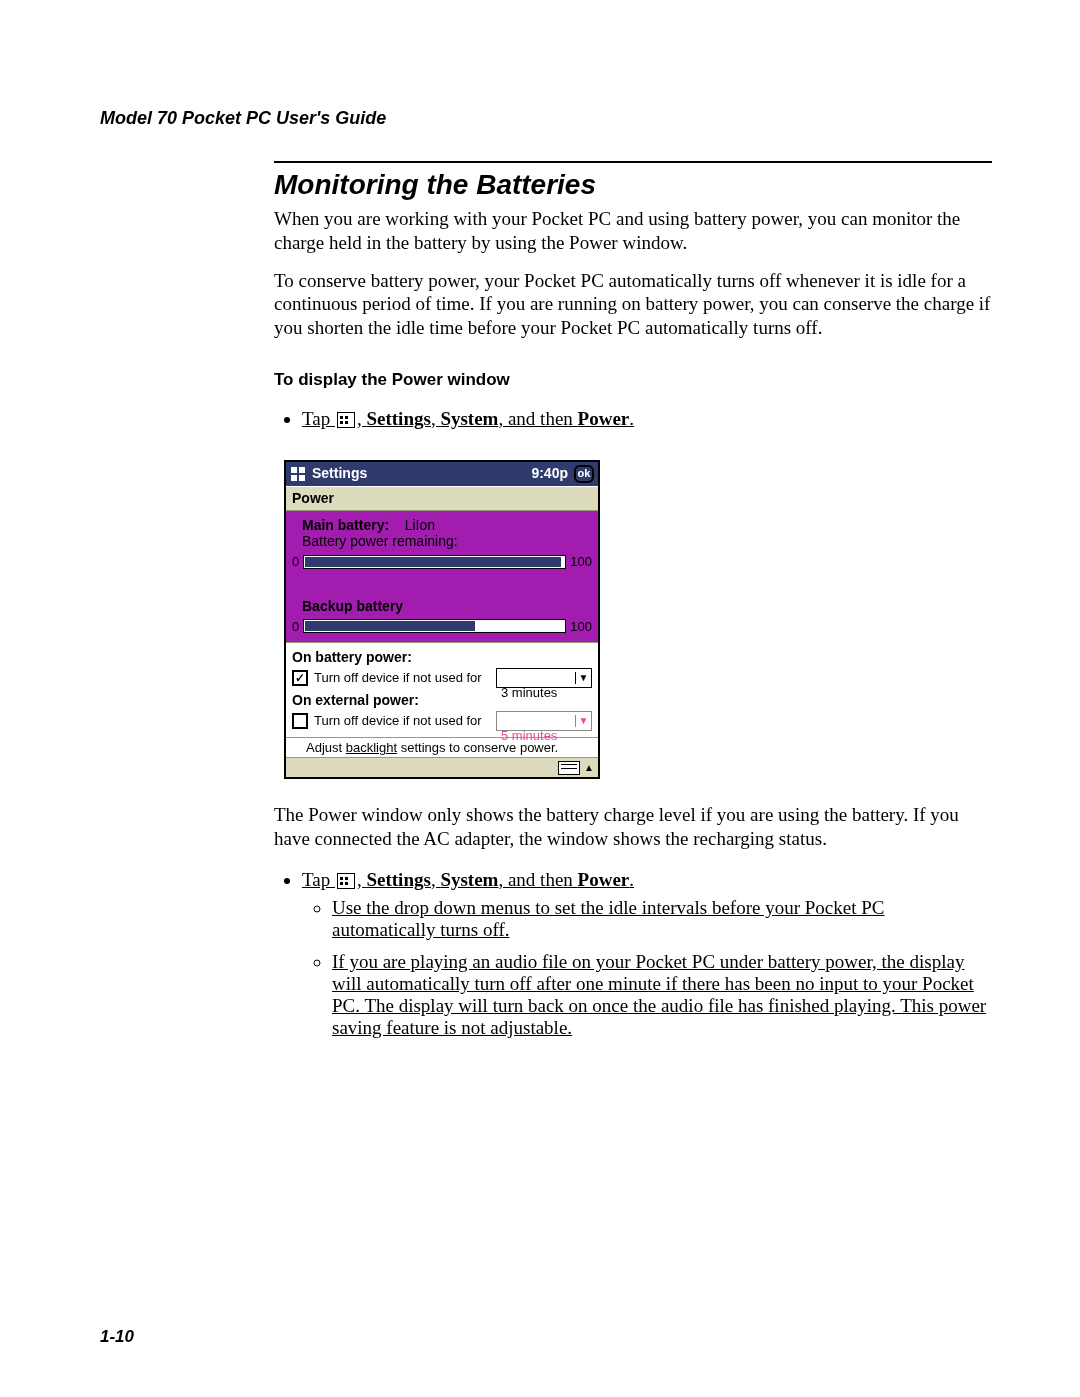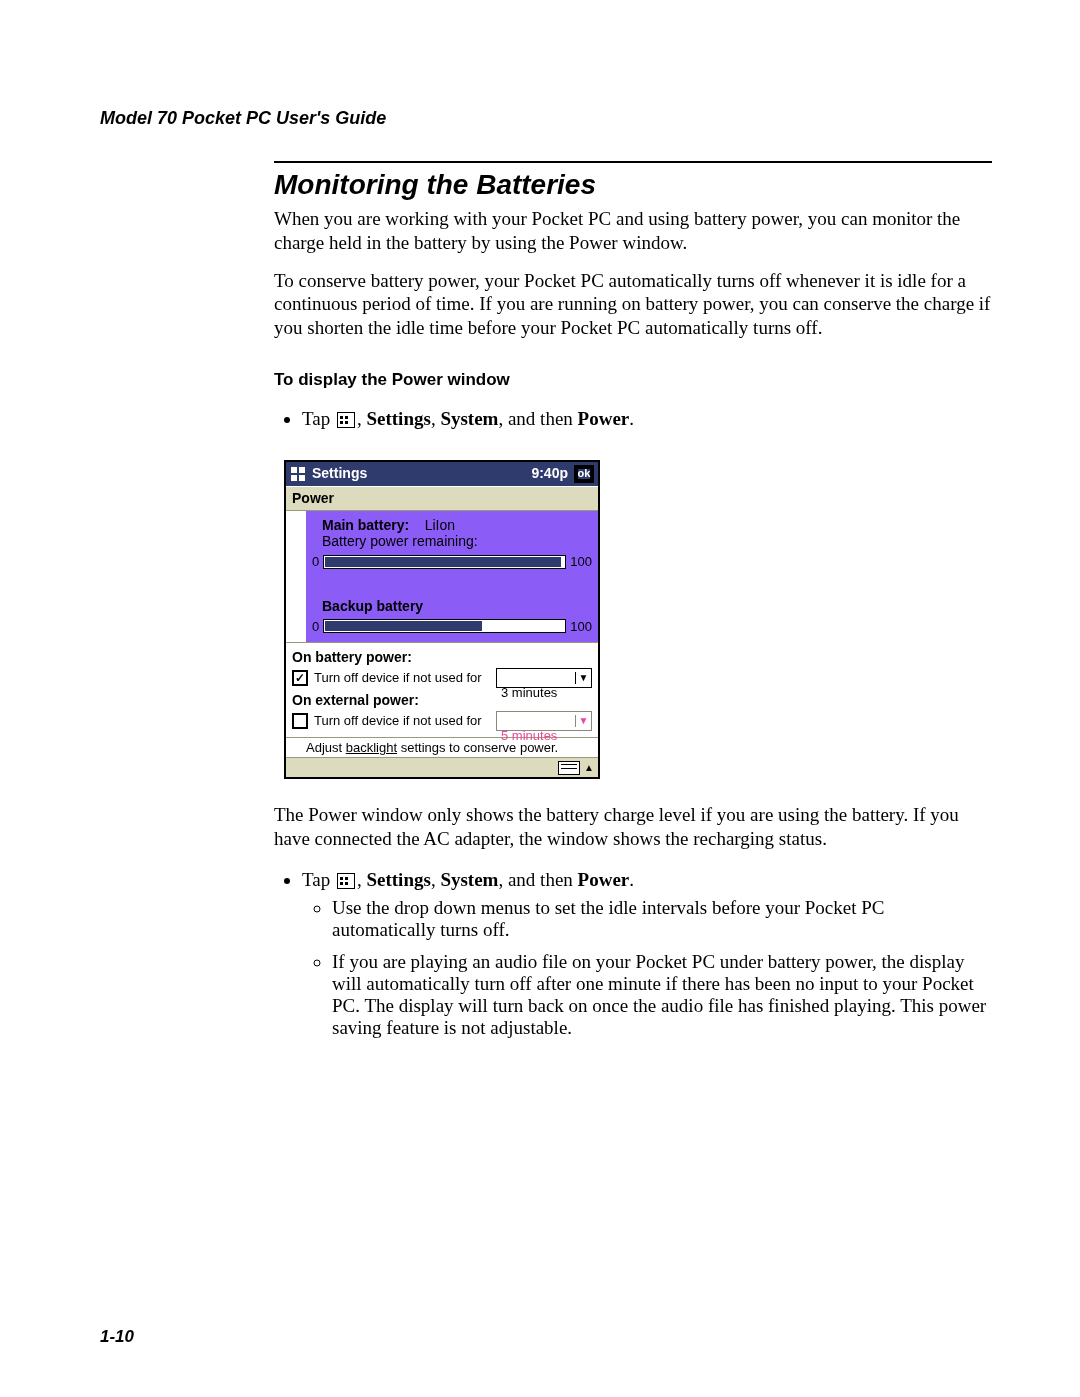--- a/index.html
+++ b/index.html
@@ -40,21 +40,21 @@
     font-size: 19px;
     line-height: 1.25;
     margin: 6px 0 14px 0;
   }
   h3.subhead {
     font-family: Arial, Helvetica, sans-serif;
     font-weight: bold;
     font-size: 17px;
     margin: 30px 0 8px 0;
   }
-  ul.bullets { margin: 18px 0 0 0; padding-left: 28px; }
+  ul.bullets { margin: 18px 0 0 0; padding-left: 28px; text-decoration: underline; }
   ul.bullets > li { font-size: 19px; margin: 4px 0 10px 0; }
   ul.bullets ul { margin: 6px 0 0 0; padding-left: 30px; }
   ul.bullets ul > li { margin: 4px 0 10px 0; }
   .start-icon {
     display: inline-block;
     width: 18px; height: 16px;
     border: 1px solid #000;
     vertical-align: -3px;
     position: relative;
     background:
@@ -91,31 +91,31 @@
     display: inline-block;
     background:
       linear-gradient(#fff,#fff) 1px 1px/6px 6px no-repeat,
       linear-gradient(#fff,#fff) 9px 1px/6px 6px no-repeat,
       linear-gradient(#fff,#fff) 1px 9px/6px 6px no-repeat,
       linear-gradient(#fff,#fff) 9px 9px/6px 6px no-repeat;
   }
   .pp-ok {
     display: inline-flex; align-items:center; justify-content:center;
     width: 20px; height: 18px;
-    border: 4px solid #000000; border-radius: 0;
+    border: 2px solid #000000; border-radius: 6px;
     font-size: 11px; font-weight: bold;
   }
   .pp-subbar {
     background: #dcdbbd;
     border-top: 1px solid #fff;
     border-bottom: 1px solid #9a9a7a;
     padding: 3px 6px;
     font-weight: bold;
   }
-  .pp-body { background: #8b5cf6; padding: 6px 6px 2px 6px; margin-left: 20px; }
+  .pp-body { background: #a21caf; padding: 6px 6px 2px 6px; }
   .pp-sec-label { font-weight: bold; margin-top: 4px; }
   .pp-row { padding-left: 10px; }
   .pp-gauge-row { display:flex; align-items:center; gap:4px; margin:4px 0 18px 0; }
   .pp-gauge-row .g-label { font-size: 13px; }
   .pp-gauge {
     flex:1; height: 14px; border:1px solid #000; background:#fff; position:relative;
   }
   .pp-gauge .fill { position:absolute; left:1px; top:1px; bottom:1px; background:#2f3b6d; }
   .pp-options { background:#fff; border-top:1px solid #9a9a7a; padding:4px 6px 2px 6px; }
   .pp-opt-head { font-weight:bold; margin-top:2px; }

